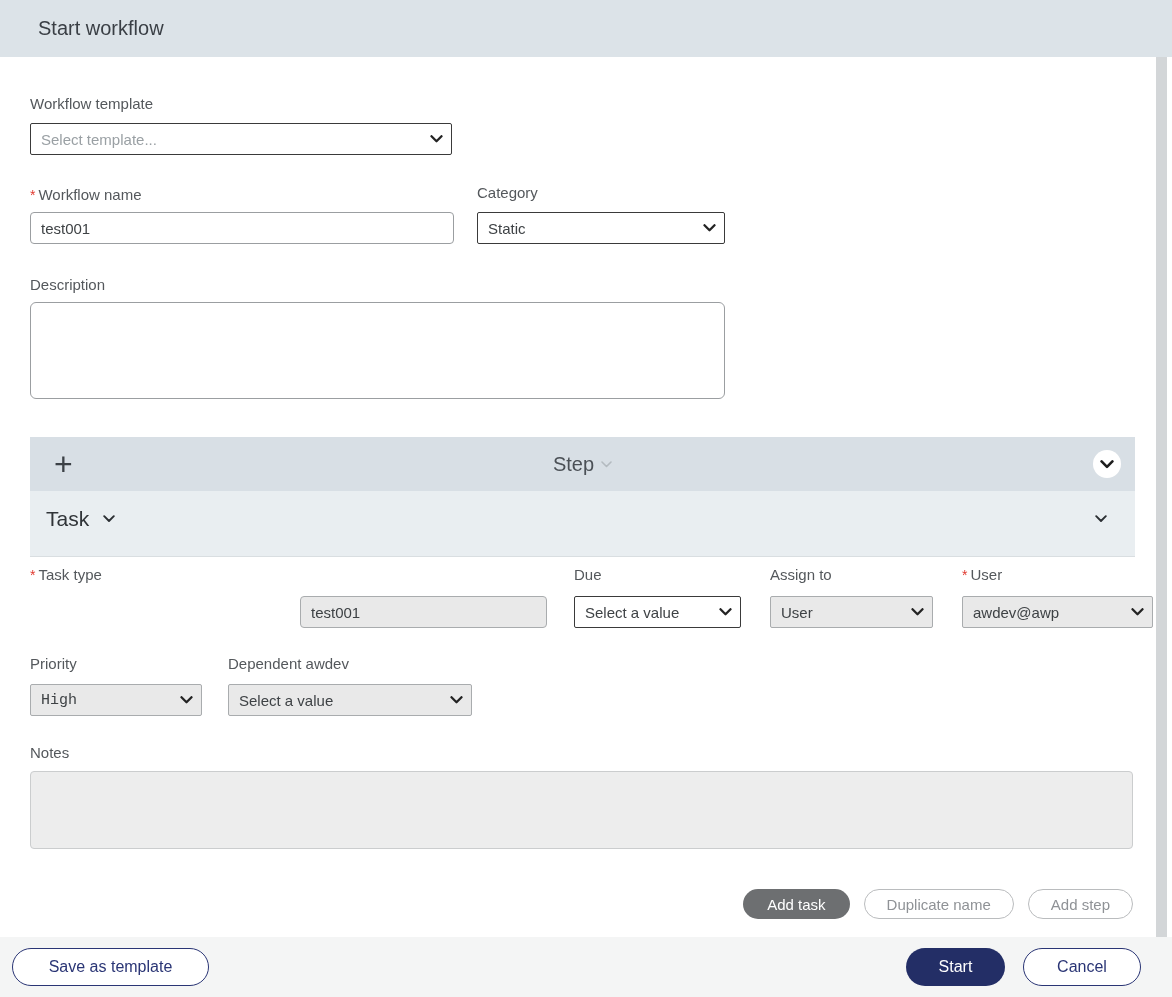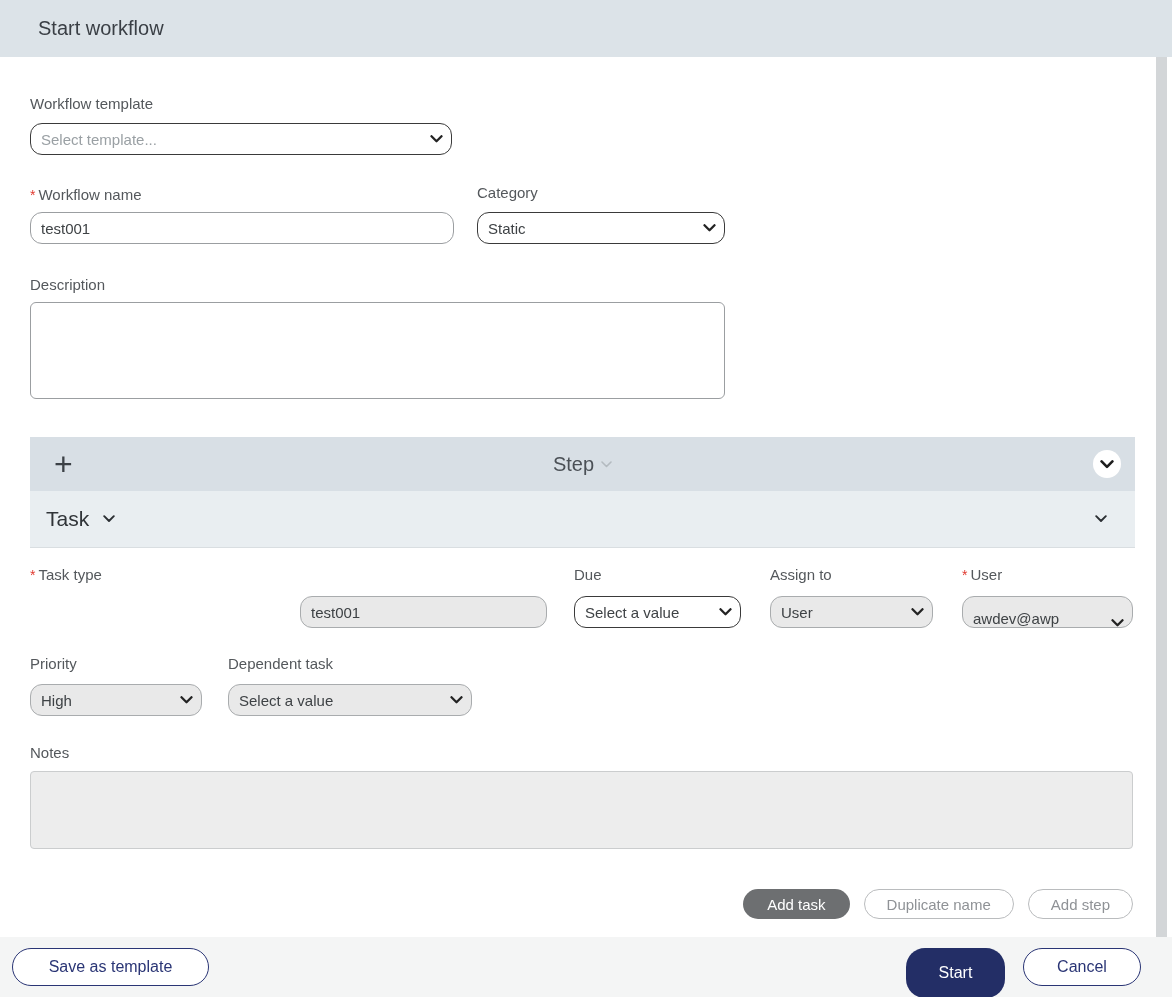--- a/index.html
+++ b/index.html
@@ -9,63 +9,63 @@
 
   
   .hdr { position:absolute; top:0; left:0; width:1172px; height:57px; background:#dce3e8; }
   .hdr-title { position:absolute; left:38px; top:0; line-height:57px; font-size:20px; color:#3a3f45; }
 
   
   .lbl { position:absolute; font-size:15px; color:#54585c; white-space:nowrap; }
   .req { color:#e0382e; margin-right:3px; font-size:14px; }
 
   
-  .sel { position:absolute; height:32px; border:1px solid #3a3a3a; border-radius:12px;
+  .sel { position:absolute; height:32px; border:1px solid #3a3a3a; border-radius:2px;
          background:#fff; display:flex; align-items:center; justify-content:space-between;
          padding:0 8px 0 10px; font-size:15px; color:#3e4245; cursor:pointer; }
   .sel--gray { background:#e9e9e9; border-color:#a9acae; }
   .sel--placeholder .sel-txt { color:#9aa0a4; }
   .sel .chev { display:flex; align-items:center; color:#232323; flex:0 0 auto; margin-left:8px; }
 
-  .inp { position:absolute; height:32px; border:1px solid #9b9ea1; border-radius:12px;
+  .inp { position:absolute; height:32px; border:1px solid #9b9ea1; border-radius:4px;
          background:#fff; font-size:15px; color:#3e4245; padding:0 10px;
          font-family:"Liberation Sans", sans-serif; }
   .inp--gray { background:#e9e9e9; border-color:#a9acae; }
 
   .ta { position:absolute; border:1px solid #9b9ea1; border-radius:6px; background:#fff;
         resize:none; font-family:"Liberation Sans", sans-serif; font-size:15px; color:#3e4245; padding:8px 10px; }
   .ta--gray { background:#ededed; border-color:#cbcdce; border-radius:4px; }
 
   
   .stepbar { position:absolute; left:30px; top:437px; width:1105px; height:54px; background:#d8dfe5; }
   .plus { position:absolute; left:24px; top:3px; font-size:32px; font-weight:300; color:#3c4146; cursor:pointer; line-height:48px; }
   .step-center { position:absolute; left:0; right:0; top:0; height:54px; display:flex; align-items:center; justify-content:center; gap:7px; cursor:pointer; }
   .step-center .t { font-size:20px; color:#4b5056; }
   .step-center .chev-sm { color:#b4bbc0; display:flex; align-items:center; }
   .circle-btn { position:absolute; right:14px; top:13px; width:28px; height:28px; border-radius:50%;
                 background:#ffffff; border:none; display:flex; align-items:center; justify-content:center; cursor:pointer; color:#1d1d1d; }
 
-  .taskbar { position:absolute; left:30px; top:491px; width:1105px; height:57px; background:#e9eef1; border-bottom:1px solid #d9dee1; }
+  .taskbar { position:absolute; left:30px; top:491px; width:1105px; height:66px; background:#e9eef1; border-bottom:1px solid #d9dee1; }
   .task-left { position:absolute; left:16px; top:0; height:56px; display:flex; align-items:center; gap:14px; cursor:pointer; }
   .task-left .t { font-size:21px; color:#303438; }
   .task-left .chev-sm, .taskbar .chev-right { color:#2b2f33; display:flex; align-items:center; }
   .taskbar .chev-right { position:absolute; right:28px; top:0; height:56px; cursor:pointer; }
 
   
   .pill { height:30px; border-radius:15px; font-size:15px; display:inline-flex; align-items:center;
           justify-content:center; cursor:pointer; font-family:"Liberation Sans", sans-serif; }
   .task-actions { position:absolute; top:889px; right:39px; display:flex; gap:14px; }
   .pill--dark  { background:#6d6f71; color:#ffffff; border:none; padding:0 24px; }
   .pill--ghost { background:#ffffff; color:#8f9296; border:1px solid #babcbe; padding:0 22px; }
 
   
   .footer { position:absolute; left:0; top:937px; width:1172px; height:60px; background:#f4f5f5; }
   .pill--navy-out { position:absolute; top:11px; height:38px; border-radius:19px; background:#ffffff;
                     border:1.5px solid #2a3575; color:#2a3575; font-size:16px; display:flex; align-items:center; justify-content:center; cursor:pointer; }
-  .pill--navy { position:absolute; top:11px; height:50px; border-radius:19px; background:#232e66;
+  .pill--navy { position:absolute; top:11px; height:38px; border-radius:19px; background:#232e66;
                 border:none; color:#ffffff; font-size:16px; display:flex; align-items:center; justify-content:center; cursor:pointer;text-align:center; }
 
   .scrollbar { position:absolute; left:1156px; top:57px; width:11px; height:880px; background:#d3d6d8; cursor:pointer; }
 </style>
 </head>
 <body>
 
 <div class="canvas">
 
   <div class="hdr">
@@ -157,32 +157,32 @@
     </span>
   </div>
   <div class="sel sel--gray" style="left:770px; top:596px; width:163px;">
     <span class="sel-txt">User</span>
     <span class="chev">
       <svg width="13" height="8" viewBox="0 0 13 8">
           <path d="M1.5 1.2l5 5 5-5" fill="none" stroke="currentColor" stroke-width="2.3" stroke-linecap="round" stroke-linejoin="round"></path>
         </svg>
     </span>
   </div>
-  <div class="sel sel--gray" style="left:962px; top:596px; width:171px;align-items:flex-end;">
+  <div class="sel sel--gray" style="left:962px; top:596px; width:191px;">
     <span class="sel-txt">awdev@awp</span>
     <span class="chev">
       <svg width="13" height="8" viewBox="0 0 13 8">
           <path d="M1.5 1.2l5 5 5-5" fill="none" stroke="currentColor" stroke-width="2.3" stroke-linecap="round" stroke-linejoin="round"></path>
         </svg>
     </span>
   </div>
 
   <div class="lbl" style="left:30px; top:655px;">Priority</div>
-  <div class="lbl" style="left:228px; top:655px;">Dependent task</div>
-  <div class="sel sel--gray" style="left:30px; top:684px; width:172px;">
+  <div class="lbl" style="left:228px; top:655px;">Dependent awdev</div>
+  <div class="sel sel--gray" style="left:30px; top:684px; width:172px;font-family:Liberation Mono, monospace;">
     <span class="sel-txt">High</span>
     <span class="chev">
       <svg width="13" height="8" viewBox="0 0 13 8">
           <path d="M1.5 1.2l5 5 5-5" fill="none" stroke="currentColor" stroke-width="2.3" stroke-linecap="round" stroke-linejoin="round"></path>
         </svg>
     </span>
   </div>
   <div class="sel sel--gray" style="left:228px; top:684px; width:244px;">
     <span class="sel-txt">Select a value</span>
     <span class="chev">

